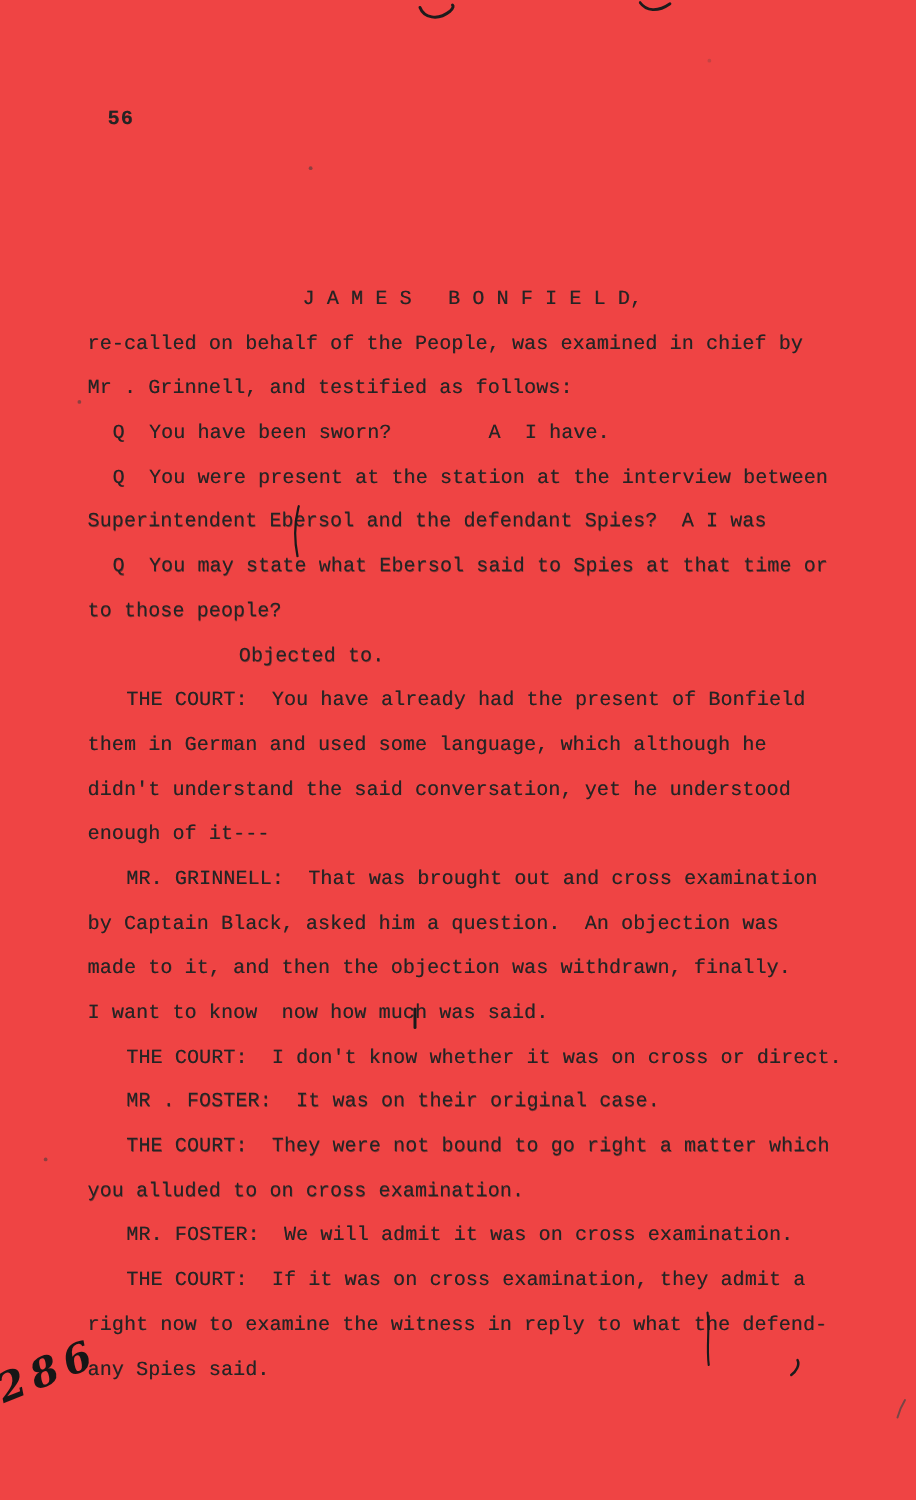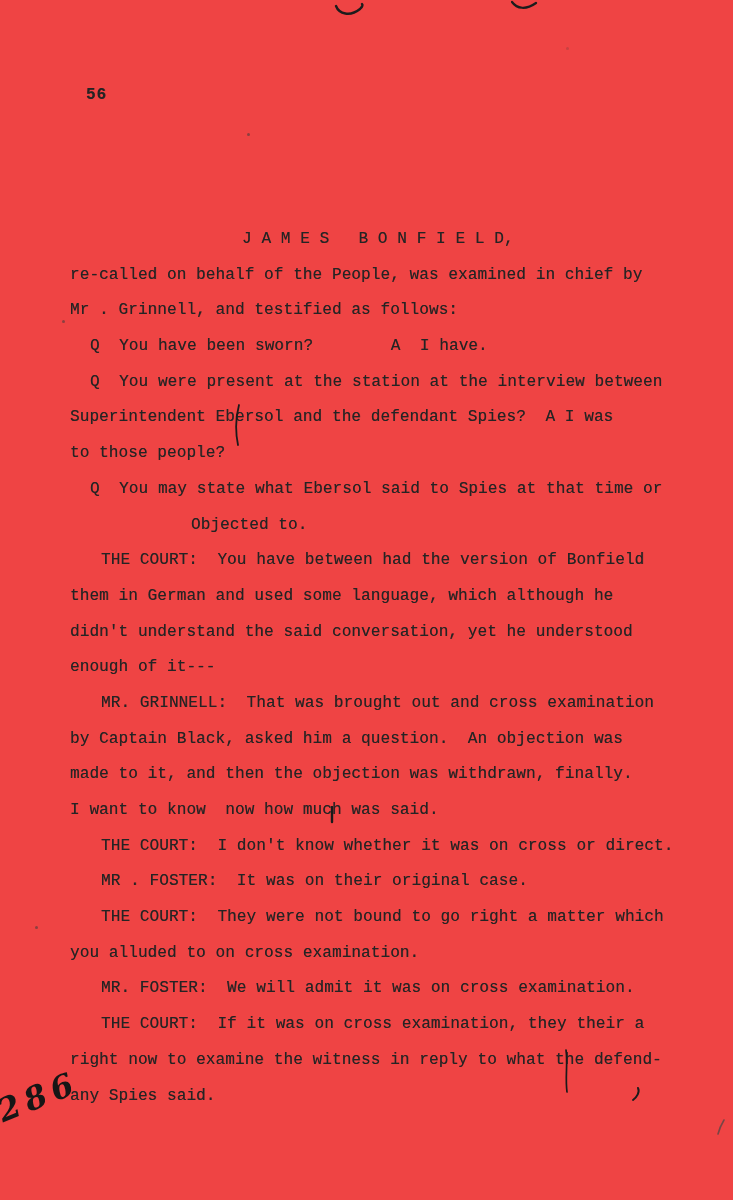--- a/index.html
+++ b/index.html
@@ -79,37 +79,37 @@
 
   <div class="page-number">56</div>
 
   <div class="text-block">
     <div class="ln ttl">J A M E S   B O N F I E L D,</div>
     <div class="ln">re-called on behalf of the People, was examined in chief by</div>
     <div class="ln">Mr . Grinnell, and testified as follows:</div>
     <div class="ln ind-q">Q  You have been sworn?        A  I have.</div>
     <div class="ln ind-q">Q  You were present at the station at the interview between</div>
     <div class="ln">Superintendent Ebersol and the defendant Spies?  A I was</div>
+    <div class="ln ind-q">Q  You may state what Ebersol said to Spies at that time or</div>
     <div class="ln">to those people?</div>
-    <div class="ln ind-q">Q  You may state what Ebersol said to Spies at that time or</div>
     <div class="ln ind-obj">Objected to.</div>
-    <div class="ln ind-sp">THE COURT:  You have between had the version of Bonfield</div>
+    <div class="ln ind-sp">THE COURT:  You have already had the present of Bonfield</div>
     <div class="ln">them in German and used some language, which although he</div>
     <div class="ln">didn't understand the said conversation, yet he understood</div>
     <div class="ln">enough of it---</div>
     <div class="ln ind-sp">MR. GRINNELL:  That was brought out and cross examination</div>
     <div class="ln">by Captain Black, asked him a question.  An objection was</div>
     <div class="ln">made to it, and then the objection was withdrawn, finally.</div>
     <div class="ln">I want to know  now how much was said.</div>
     <div class="ln ind-sp">THE COURT:  I don't know whether it was on cross or direct.</div>
     <div class="ln ind-sp">MR . FOSTER:  It was on their original case.</div>
     <div class="ln ind-sp">THE COURT:  They were not bound to go right a matter which</div>
     <div class="ln">you alluded to on cross examination.</div>
     <div class="ln ind-sp">MR. FOSTER:  We will admit it was on cross examination.</div>
-    <div class="ln ind-sp">THE COURT:  If it was on cross examination, they their a</div>
+    <div class="ln ind-sp">THE COURT:  If it was on cross examination, they admit a</div>
     <div class="ln">right now to examine the witness in reply to what the defend-</div>
     <div class="ln">any Spies said.</div>
   </div>
 
   <svg class="mark" style="left:232px; top:404px;" width="12" height="42" viewBox="0 0 12 42">
     <path d="M7 1 C4 12, 3 26, 6 41" fill="none" stroke="#1a1a1a" stroke-width="1.8" stroke-linecap="round"></path>
   </svg>
 
   <svg class="mark" style="left:327px; top:806px;" width="10" height="18" viewBox="0 0 10 18">
     <path d="M5 1 L5 16" fill="none" stroke="#1a1a1a" stroke-width="2.4" stroke-linecap="round"></path>

